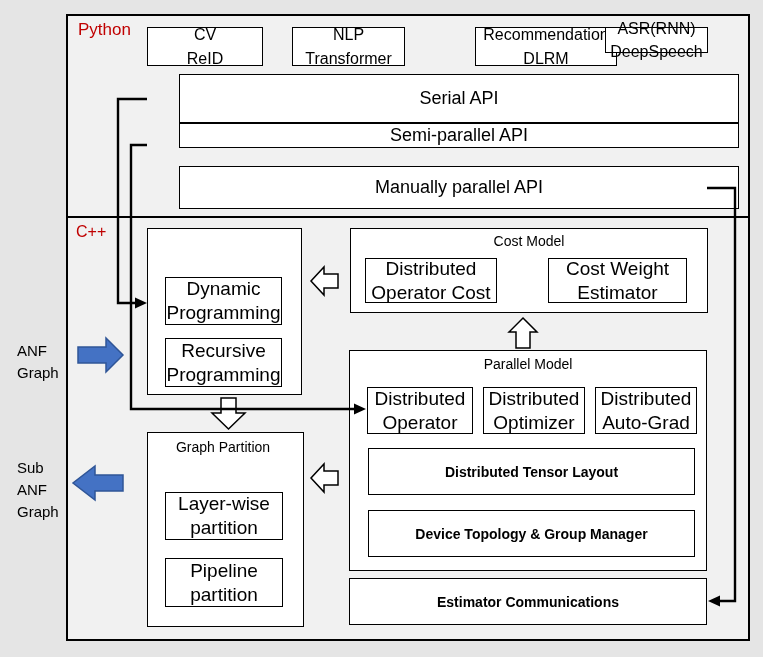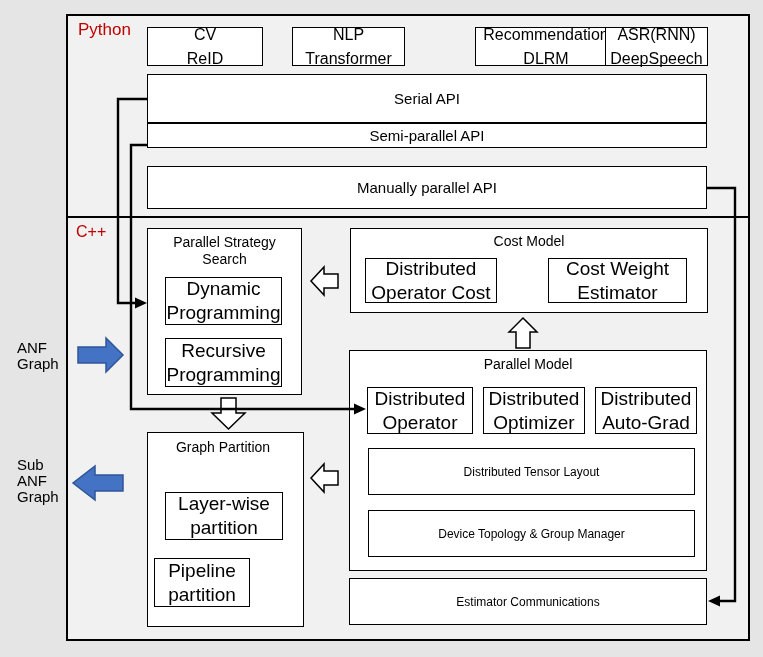--- a/index.html
+++ b/index.html
@@ -29,25 +29,25 @@
   }
   .container-box{
     position:absolute;background:var(--box-white,#fff);
     border:1.5px solid var(--line-black,#000);box-sizing:border-box;
   }
   .panel-title{
     position:absolute;text-align:center;white-space:pre-line;
     font-size:14px;line-height:1.18;
   }
   .app-box{font-size:16px;line-height:1.45;}
-  .api-bar{font-size:15px;}
+  .api-bar{font-size:18px;margin-left:32px;}
   .sub-box{font-size:19px;line-height:1.25;}
-  .wide-box{font-size:12px;}
+  .wide-box{font-size:14px;font-weight:bold;}
   .io-label{
-    position:absolute;font-size:15px;line-height:16px;white-space:pre-line;
+    position:absolute;font-size:15px;line-height:22px;white-space:pre-line;
   }
   svg.overlay{position:absolute;left:0;top:0;pointer-events:none;}
   .connector{fill:none;stroke:var(--line-black,#000);stroke-width:2.4;}
   .conn-head{fill:var(--line-black,#000);stroke:none;}
   .hollow-arrow{fill:var(--box-white,#fff);stroke:var(--line-black,#000);stroke-width:1.5;stroke-linejoin:miter;}
   .blue-arrow{fill:var(--arrow-blue-fill,#4472C4);stroke:var(--arrow-blue-stroke,#2F5597);stroke-width:1.5;stroke-linejoin:miter;}
 </style>
 </head>
 <body>
 
@@ -57,32 +57,30 @@
   <div class="h-divider"></div>
 
   <div class="red-label" style="left:78px;top:21px;">Python</div>
 
   <div class="box app-box" style="left:147px;top:27px;width:116px;height:39px;">CV
 ReID</div>
   <div class="box app-box" style="left:292px;top:27px;width:113px;height:39px;">NLP
 Transformer</div>
   <div class="box app-box" style="left:435px;top:27px;width:142px;height:39px;margin-left:40px;">Recommendation
 DLRM</div>
-  <div class="box app-box" style="left:605px;top:27px;width:103px;height:39px;text-align:center;">ASR(RNN)
+  <div class="box app-box" style="left:605px;top:27px;width:103px;height:26px;text-align:center;">ASR(RNN)
 DeepSpeech</div>
 
   <div class="box api-bar" style="left:147px;top:74px;width:560px;height:49px;">Serial API</div>
   <div class="box api-bar" style="left:147px;top:123px;width:560px;height:25px;">Semi-parallel API</div>
   <div class="box api-bar" style="left:147px;top:166px;width:560px;height:43px;">Manually parallel API</div>
 
   <div class="red-label" style="left:76px;top:223px;font-size:16px;">C++</div>
 
   <div class="container-box" style="left:147px;top:228px;width:155px;height:167px;"></div>
-  <div class="panel-title" style="left:147px;top:234px;width:155px;">Parallel Strategy
-Search</div>
   <div class="box sub-box" style="left:165px;top:277px;width:117px;height:48px;">Dynamic
 Programming</div>
   <div class="box sub-box" style="left:165px;top:338px;width:117px;height:49px;">Recursive
 Programming</div>
 
   <div class="container-box" style="left:350px;top:228px;width:358px;height:85px;"></div>
   <div class="panel-title" style="left:350px;top:233px;width:358px;">Cost Model</div>
   <div class="box sub-box" style="left:365px;top:258px;width:132px;height:45px;">Distributed
 Operator Cost</div>
   <div class="box sub-box" style="left:548px;top:258px;width:139px;height:45px;">Cost Weight
@@ -96,21 +94,21 @@
 Optimizer</div>
   <div class="box sub-box" style="left:595px;top:387px;width:102px;height:47px;">Distributed
 Auto-Grad</div>
   <div class="box wide-box" style="left:368px;top:448px;width:327px;height:47px;">Distributed Tensor Layout</div>
   <div class="box wide-box" style="left:368px;top:510px;width:327px;height:47px;">Device Topology &amp; Group Manager</div>
 
   <div class="container-box" style="left:147px;top:432px;width:157px;height:195px;"></div>
   <div class="panel-title" style="left:147px;top:439px;width:152px;">Graph Partition</div>
   <div class="box sub-box" style="left:165px;top:492px;width:118px;height:48px;">Layer-wise
 partition</div>
-  <div class="box sub-box" style="left:154px;top:558px;width:96px;height:49px;">Pipeline
+  <div class="box sub-box" style="left:165px;top:558px;width:118px;height:49px;">Pipeline
 partition</div>
 
   <div class="box wide-box" style="left:349px;top:578px;width:358px;height:47px;">Estimator Communications</div>
 
   <div class="io-label" style="left:17px;top:340px;">ANF
 Graph</div>
   <div class="io-label" style="left:17px;top:457px;">Sub
 ANF
 Graph</div>
 

